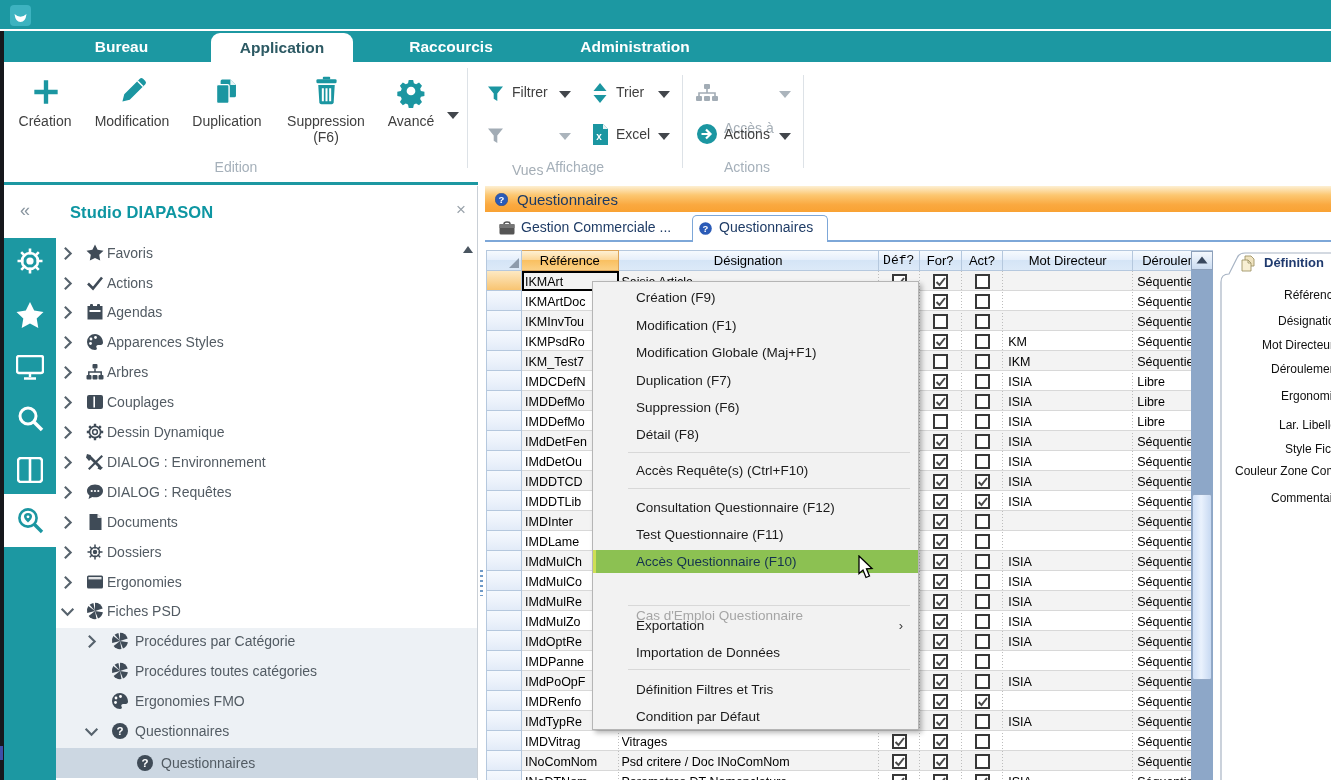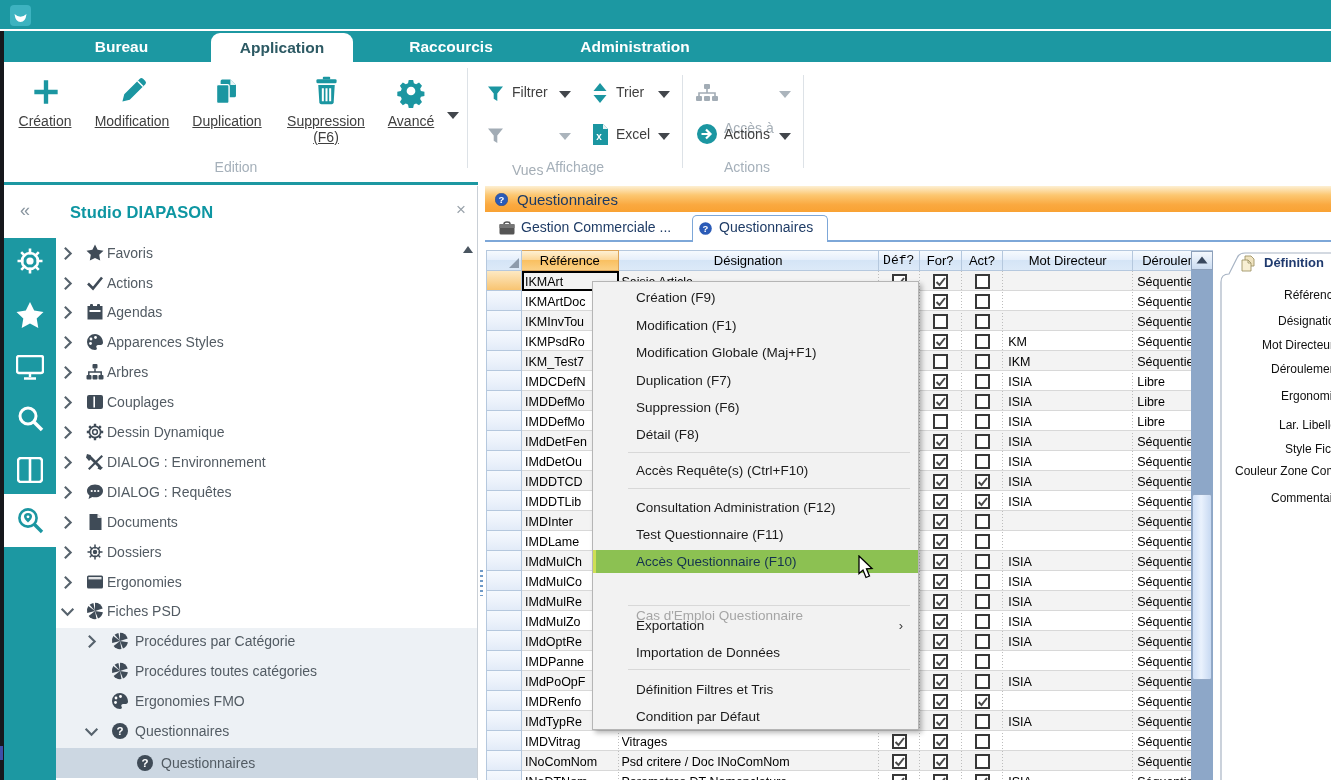--- a/index.html
+++ b/index.html
@@ -1,21 +1,21 @@
 <!DOCTYPE html>
 <html><head>
 <meta charset="utf-8">
 <style>
   html,body{margin:0;padding:0;}
   body{width:1331px;height:780px;overflow:hidden;position:relative;background:#fff;
        font-family:"Liberation Sans", sans-serif;}
   .abs{position:absolute;}
   .rtab{position:absolute;top:31px;height:31px;line-height:31px;color:#fff;font-weight:bold;
         font-size:15.5px;text-align:center;}
-  .rbtxt{position:absolute;text-align:center;color:#3f3f3f;font-size:14px;line-height:16px;text-decoration:underline;}
+  .rbtxt{position:absolute;text-align:center;color:#3f3f3f;font-size:14px;line-height:16px;}
   .rlabel{position:absolute;color:#a5b0ba;font-size:14px;text-align:center;}
   .vsep{position:absolute;width:1px;background:#dde2e7;}
   .drop{position:absolute;width:0;height:0;border-left:6.5px solid transparent;
         border-right:6.5px solid transparent;border-top:7.5px solid #42464c;}
   .dropg{border-top-color:#abb4bc;}
   .smalltxt{position:absolute;font-size:14px;color:#3f3f3f;white-space:nowrap;}
   .graytxt{color:#a5aeb6;margin-top:36px;}
   .titem{position:absolute;height:30px;line-height:30px;font-size:14px;color:#525b63;
          white-space:nowrap;}
   .chev{position:absolute;width:17px;height:17px;}
@@ -824,21 +824,21 @@
 border:1px solid #b5b5b5;box-shadow:3px 3px 5px rgba(0,0,0,0.28);z-index:10;box-sizing:border-box;"></div>
 <div class="mi" style="left:593px;top:284.3px;z-index:11;">Création (F9)</div>
 <div class="mi" style="left:593px;top:311.7px;z-index:11;">Modification (F1)</div>
 <div class="mi" style="left:593px;top:339.1px;z-index:11;">Modification Globale (Maj+F1)</div>
 <div class="mi" style="left:593px;top:366.5px;z-index:11;">Duplication (F7)</div>
 <div class="mi" style="left:593px;top:393.9px;z-index:11;">Suppression (F6)</div>
 <div class="mi" style="left:593px;top:421.3px;z-index:11;">Détail (F8)</div>
 <div class="msep" style="top:451.5px;left:628px;width:282px;z-index:11;"></div>
 <div class="mi" style="left:593px;top:457.2px;z-index:11;">Accès Requête(s) (Ctrl+F10)</div>
 <div class="msep" style="top:487.9px;left:628px;width:282px;z-index:11;"></div>
-<div class="mi" style="left:593px;top:494.1px;z-index:11;">Consultation Administration (F12)</div>
+<div class="mi" style="left:593px;top:494.1px;z-index:11;">Consultation Questionnaire (F12)</div>
 <div class="mi" style="left:593px;top:521.0px;z-index:11;">Test Questionnaire (F11)</div>
 <div class="abs" style="left:593px;top:550.1px;width:325px;height:22.6px;background:#8cc152;border-left:3px solid #cede55;box-sizing:border-box;z-index:11;"></div>
 <div class="mi" style="left:593px;top:547.9px;z-index:11;color:#14324f;">Accès Questionnaire (F10)</div>
 <div class="mi midis" style="left:593px;top:574.8px;z-index:11;margin-top:27px;">Cas d'Emploi Questionnaire</div>
 <div class="msep" style="top:604.8px;left:628px;width:282px;z-index:11;"></div>
 <div class="mi" style="left:593px;top:612.1px;z-index:11;">Exportation<span style="position:absolute;right:14px;font-size:13px;color:#3a3a3a;">›</span></div>
 <div class="mi" style="left:593px;top:639.0px;z-index:11;">Importation de Données</div>
 <div class="msep" style="top:669.2px;left:628px;width:282px;z-index:11;"></div>
 <div class="mi" style="left:593px;top:676.0px;z-index:11;">Définition Filtres et Tris</div>
 <div class="mi" style="left:593px;top:703.4px;z-index:11;">Condition par Défaut</div>

